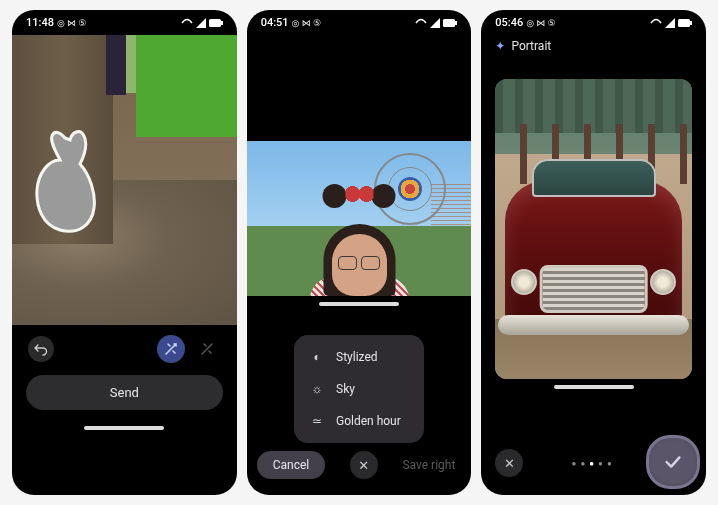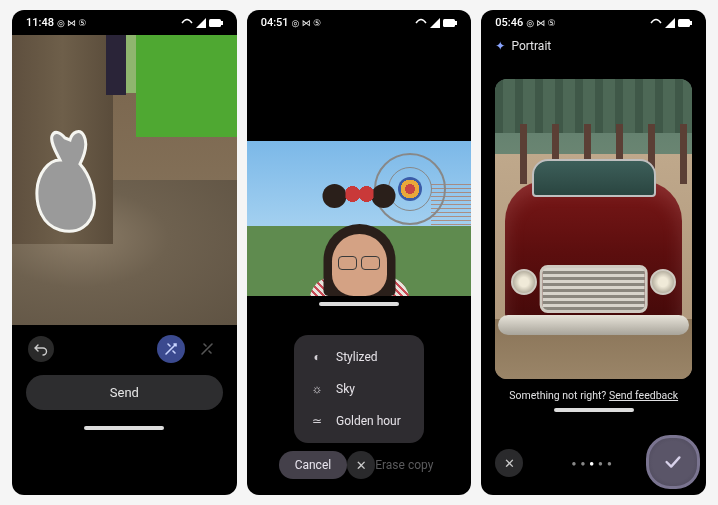--- a/index.html
+++ b/index.html
@@ -13,21 +13,21 @@
     height: 505px;
     display: flex;
     justify-content: space-between;
     padding: 10px 12px;
     box-sizing: border-box;
     gap: 10px;
   }
   .phone {
     flex: 1;
     background: #000;
-    border-radius: 12px;
+    border-radius: 22px;
     overflow: hidden;
     display: flex;
     flex-direction: column;
     position: relative;
     color: #fff;
   }
   
   .status-bar {
     display: flex;
     justify-content: space-between;
@@ -307,21 +307,21 @@
     font-size: 12px;
     opacity: 0.9;
   }
   .phone2 .bottom-bar {
     position: absolute;
     bottom: 16px;
     left: 0;
     right: 0;
     display: flex;
     align-items: center;
-    justify-content: center;
+    justify-content: space-between;
     padding: 0 10px;
   }
   .cancel-pill {
     background: #44404a;
     border-radius: 16px;
     padding: 7px 16px;
     font-size: 12px;
     color: #e8e4ee;
   }
   .close-x {
@@ -606,21 +606,21 @@
       </div>
 
       <div class="bottom-bar">
         <div class="cancel-pill">
           <span>Cancel</span>
         </div>
         <div class="close-x">
           <span>✕</span>
         </div>
         <div class="save-copy">
-          <span>Erase copy</span>
+          <span>Save right</span>
         </div>
       </div>
       <div class="nav-bar"></div>
     </div>
   </div>
 
   <div class="phone phone3">
     <div class="status-bar">
       <div class="status-left">
         <span>05:46</span>
@@ -651,23 +651,20 @@
           <div class="floor-reflect"></div>
           <div class="car-body">
             <div class="windshield"></div>
             <div class="headlight l"></div>
             <div class="headlight r"></div>
             <div class="grille"></div>
             <div class="bumper"></div>
           </div>
         </div>
       </div>
-      <div class="feedback-line">
-        <span>Something not right? </span><span class="link">Send feedback</span>
-      </div>
       <div class="bottom">
         <div class="close-x">
           <span>✕</span>
         </div>
         <div class="dots">
           <span>●</span><span>●</span><span class="active">●</span><span>●</span><span>●</span>
         </div>
         <div style="width:28px"></div>
       </div>
       <div class="nav-bar"></div>

